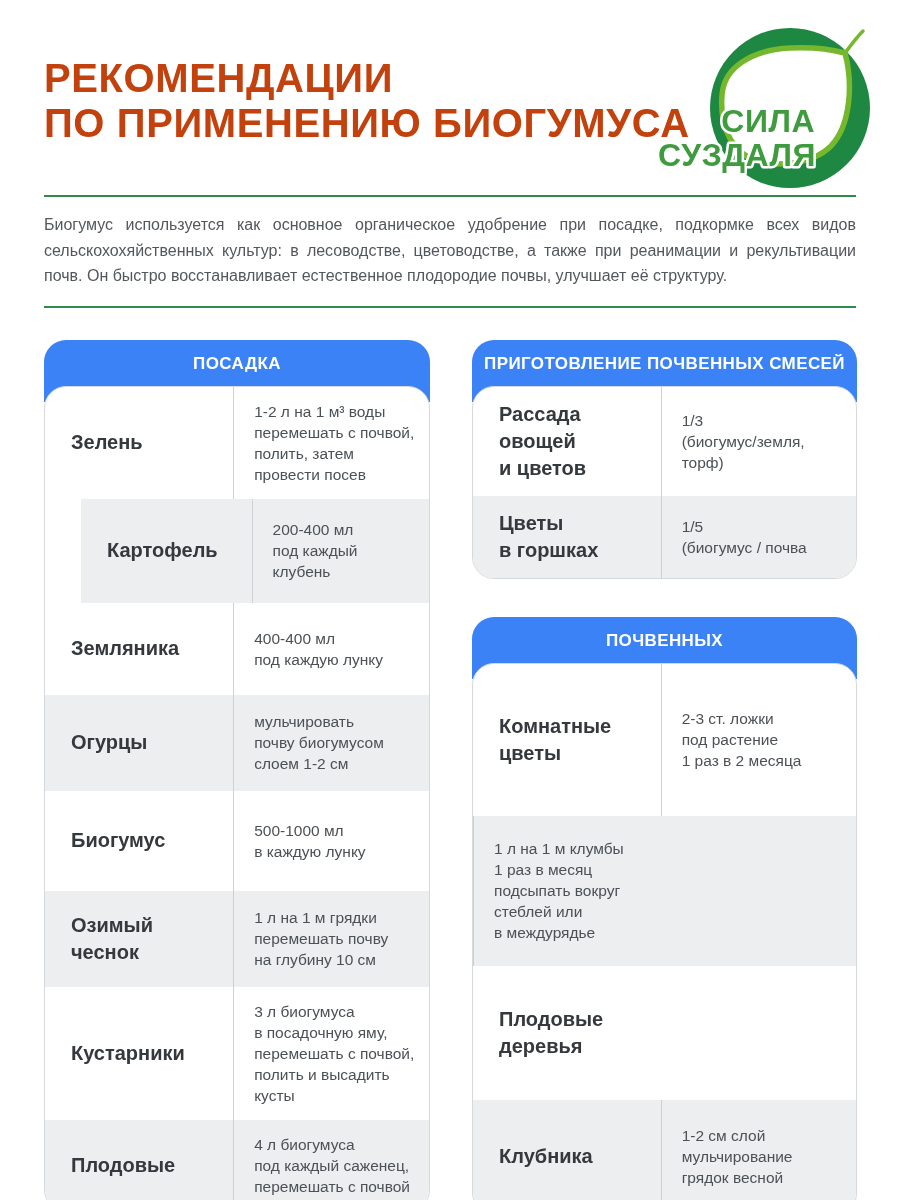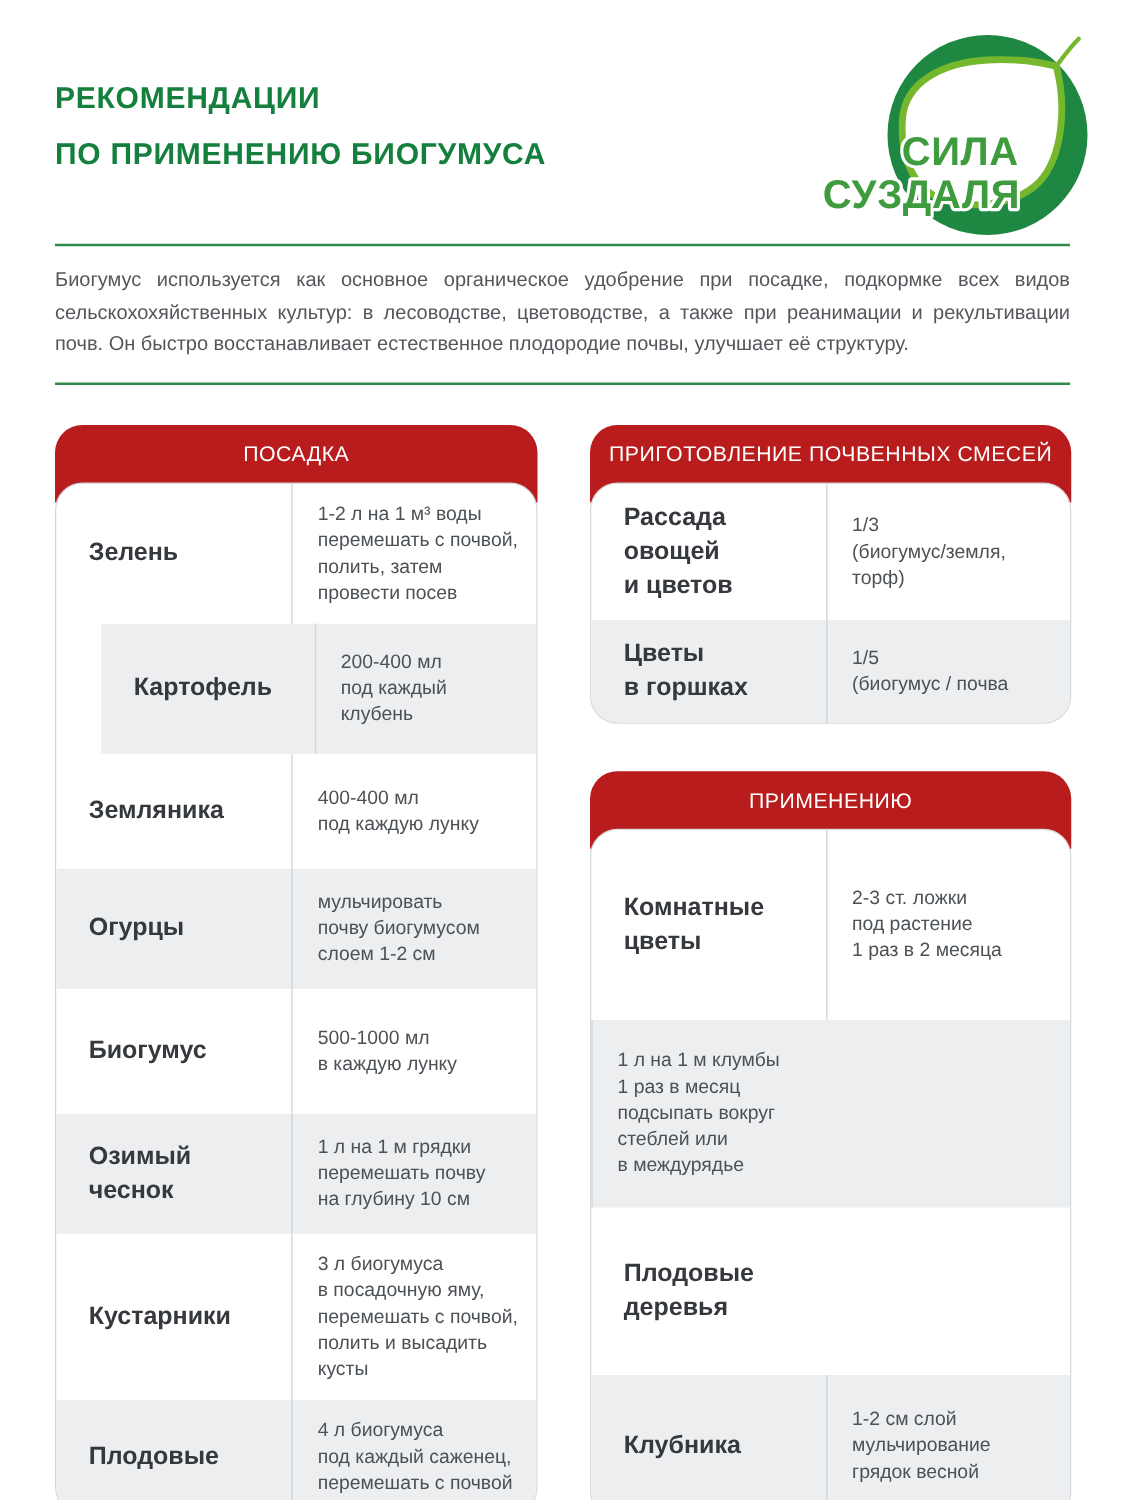--- a/index.html
+++ b/index.html
@@ -7,22 +7,22 @@
   body {
     width: 900px; height: 1200px;
     font-family: "Liberation Sans", sans-serif;
     position: relative; overflow: hidden;
   }
   .page { width: 900px; height: 1200px; position: relative; }
 
   
   .top { margin: 56px 44px 0; position: relative; height: 90px; }
   .page-title {
-    font-size: 24px; line-height: 45px; font-weight: 700;
-    color: #15803d; letter-spacing: 0.6px; white-space: pre-line;
+    font-size: 40px; line-height: 45px; font-weight: 700;
+    color: #c2410c; letter-spacing: 0.6px; white-space: pre-line;
   }
   .logo { position: absolute; top: -31px; right: -18px; width: 232px; height: 166px; }
 
   
   .rule { margin: 0 44px; border-top: 2px solid #2E8B4A; }
   .rule-top { margin-top: 49px; }
   .rule-bottom { margin-top: 17px; }
   .intro {
     margin: 15px 44px 0; text-align: justify;
     font-size: 16px; line-height: 25.5px; color: #53575C;
@@ -30,23 +30,23 @@
 
   
   .content { margin: 32px 44px 0; display: flex; gap: 42px; align-items: flex-start; }
   .col-left  { flex: 0 0 386px; }
   .col-right { flex: 0 0 385px; }
 
   
   .card { position: relative; }
   .card + .card { margin-top: 38px; }
   .card-header {
-    background: #b91c1c; color: #ffffff;
+    background: #3b82f6; color: #ffffff;
     border-radius: 22px 22px 0 0;
-    text-align: center; font-weight: 400; font-size: 17px;
+    text-align: center; font-weight: 700; font-size: 17px;
     letter-spacing: 0.4px; padding: 14px 8px 28px;
   }
   .card-body {
     margin-top: -16px; background: #ffffff;
     border: 1px solid #D6D9DC; border-radius: 22px; overflow: hidden;
   }
   .trow { display: flex; align-items: stretch; }
   .trow.alt { background: #ECEEF0; }
   .cell-label {
     width: 49%; display: flex; align-items: center;
@@ -65,21 +65,21 @@
   
   .posadka .trow:nth-child(1){ min-height:104px; }
   .posadka .trow:nth-child(2){ min-height:104px;margin-left:36px; }
   .posadka .trow:nth-child(3){ min-height:92px; }
   .posadka .trow:nth-child(4){ min-height:96px; }
   .posadka .trow:nth-child(5){ min-height:100px; }
   .posadka .trow:nth-child(6){ min-height:96px; }
   .posadka .trow:nth-child(7){ min-height:110px; }
   .posadka .trow:nth-child(8){ min-height:88px; }
 
-  .smesi .trow:nth-child(1){ min-height:86px;justify-content:flex-end; }
+  .smesi .trow:nth-child(1){ min-height:86px; }
   .smesi .trow:nth-child(2){ min-height:80px; }
 
   .podkormka .trow:nth-child(1){ min-height:152px; }
   .podkormka .trow:nth-child(2){ min-height:150px; }
   .podkormka .trow:nth-child(3){ min-height:134px; }
   .podkormka .trow:nth-child(4){ min-height:114px; }
 
   
   .logo text {
     font-family: "Liberation Sans", sans-serif;
@@ -191,21 +191,21 @@
           <div class="trow alt">
             <div class="cell-label">Цветы
 в горшках</div>
             <div class="cell-value">1/5
 (биогумус / почва</div>
           </div>
         </div>
       </section>
 
       <section class="card">
-        <div class="card-header">ПРИМЕНЕНИЮ</div>
+        <div class="card-header">ПОЧВЕННЫХ</div>
         <div class="card-body podkormka">
           <div class="trow">
             <div class="cell-label">Комнатные
 цветы</div>
             <div class="cell-value">2-3 ст. ложки
 под растение
 1 раз в 2 месяца</div>
           </div>
           <div class="trow alt">
             <div class="cell-value">1 л на 1 м клумбы

